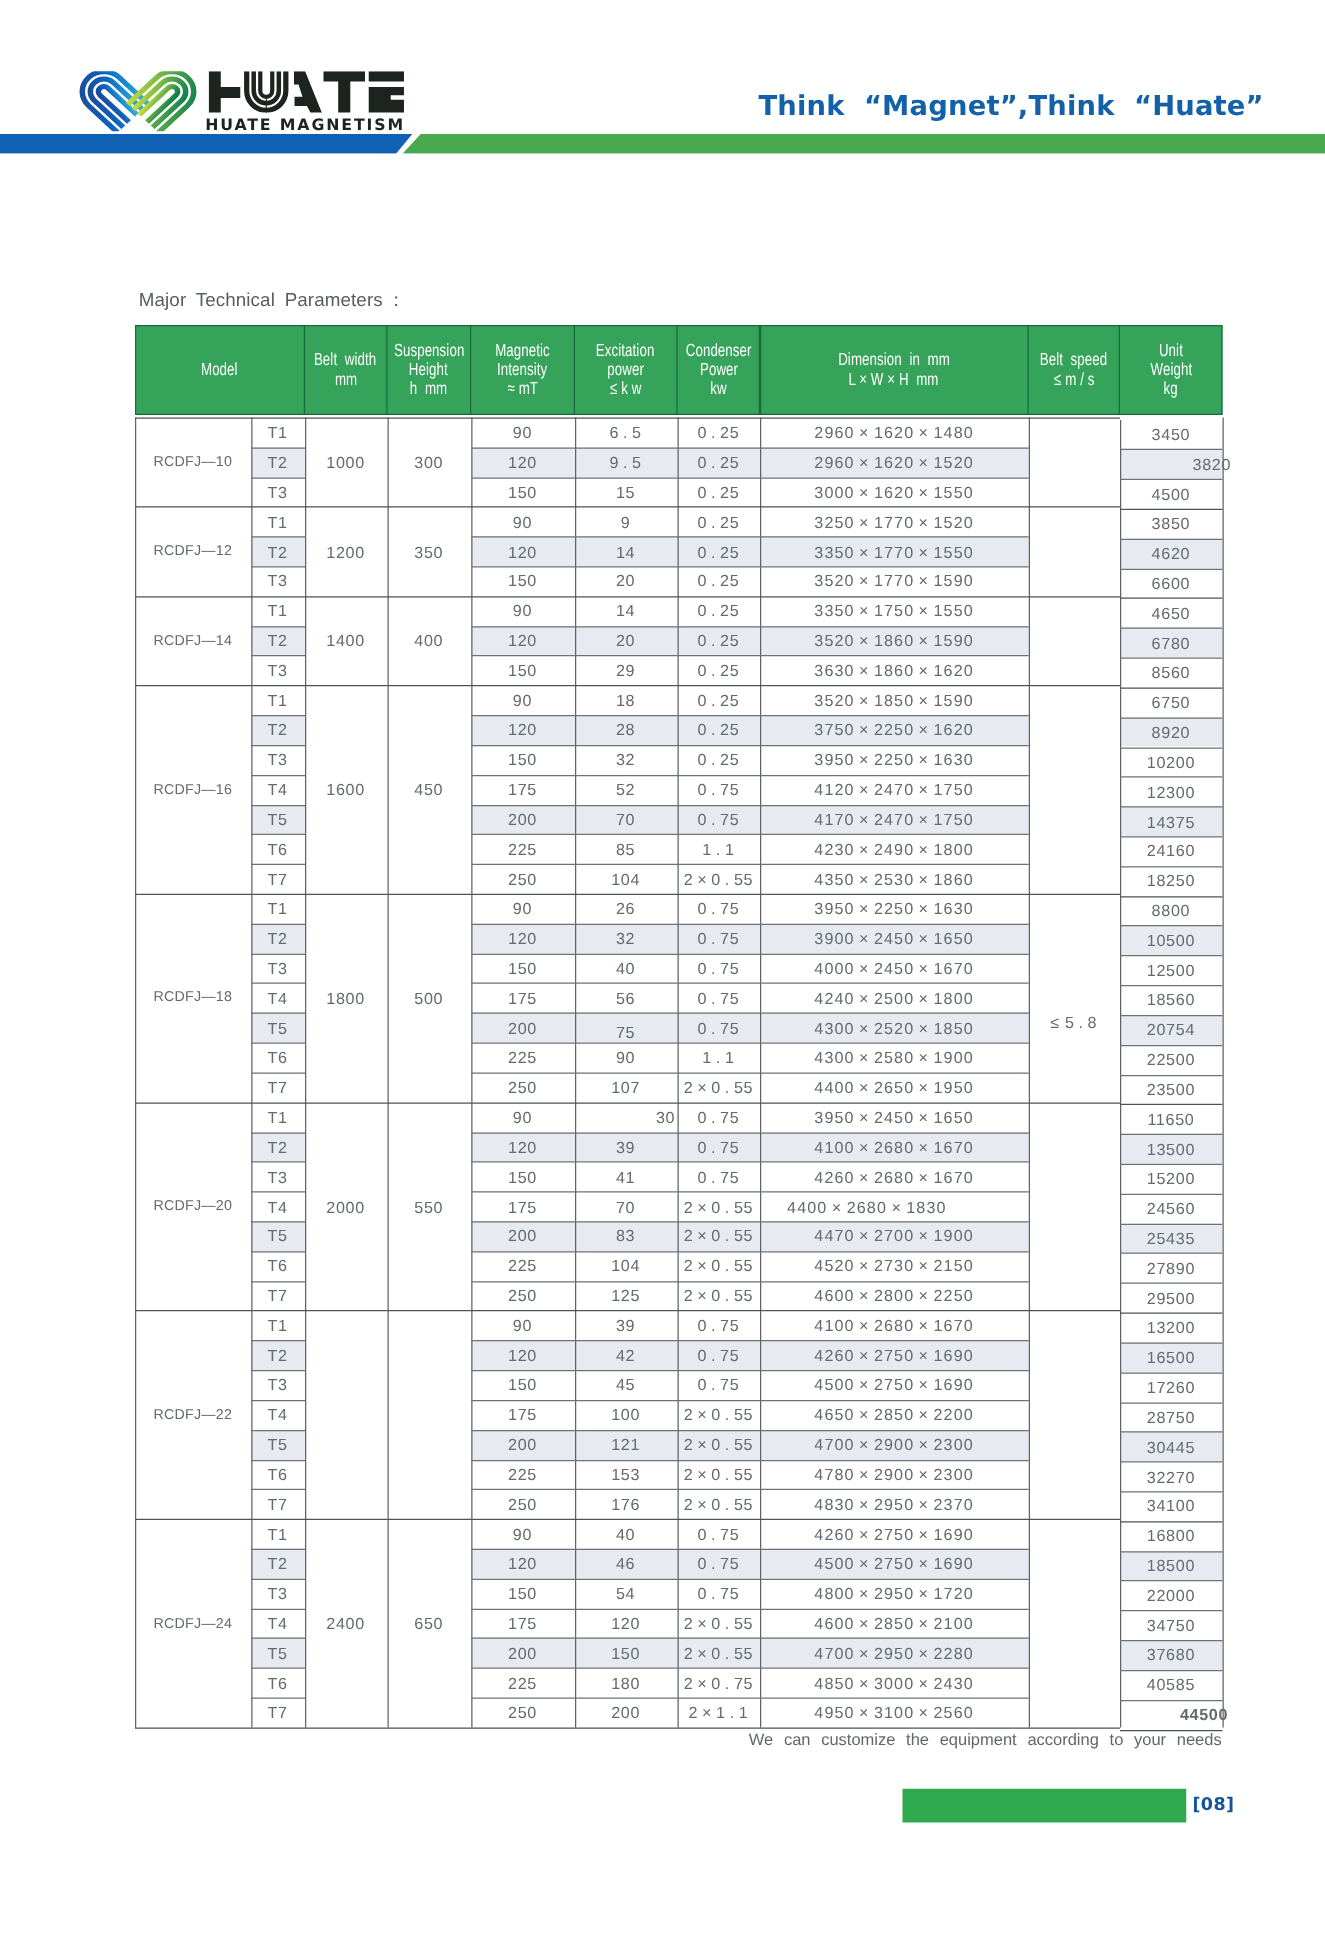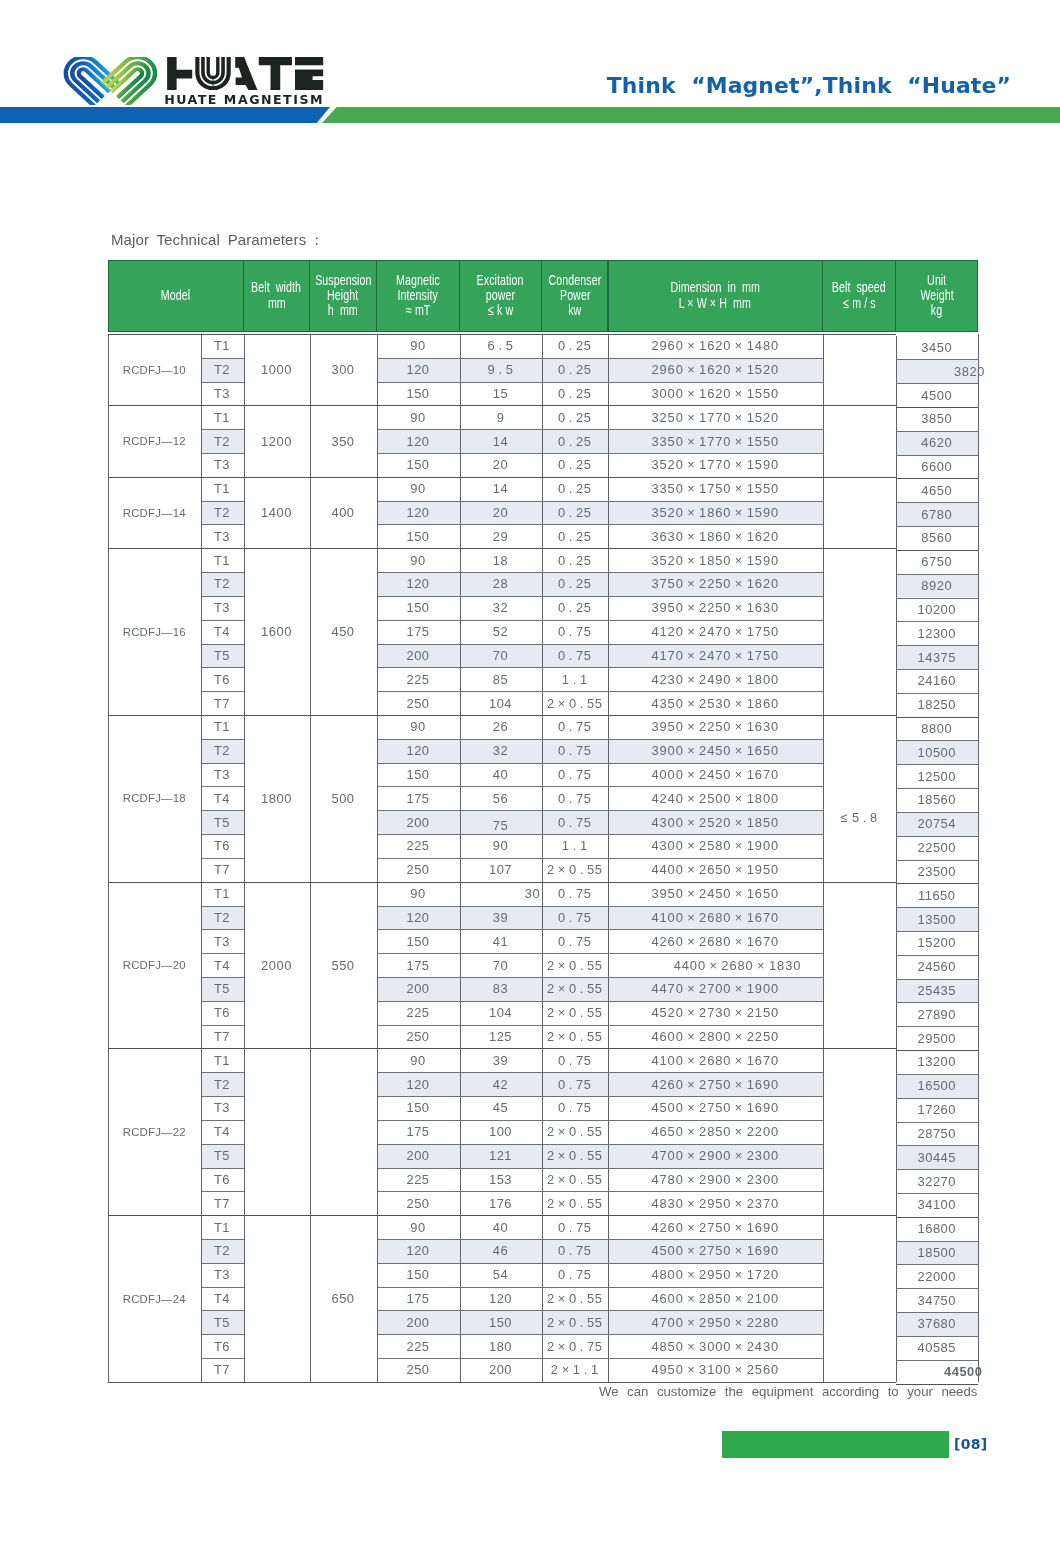--- a/index.html
+++ b/index.html
@@ -477,21 +477,21 @@
   <div class="cell " style="left:92.5px;top:669.855px;width:43px;height:23.8182px;">T3</div>
   <div class="cell " style="left:268.5px;top:669.855px;width:83px;height:23.8182px;">150</div>
   <div class="cell " style="left:351.5px;top:669.855px;width:82px;height:23.8182px;">41</div>
   <div class="cell " style="left:433.5px;top:669.855px;width:66.5px;height:23.8182px;">0 . 75</div>
   <div class="cell dim" style="left:500px;top:669.855px;width:214.5px;height:23.8182px;">4260 × 2680 × 1670</div>
   <div class="cell " style="left:787.5px;top:671.455px;width:82.5px;height:23.8182px;">15200</div>
   <div class="cell " style="left:92.5px;top:693.673px;width:43px;height:23.8182px;">T4</div>
   <div class="cell " style="left:268.5px;top:693.673px;width:83px;height:23.8182px;">175</div>
   <div class="cell " style="left:351.5px;top:693.673px;width:82px;height:23.8182px;">70</div>
   <div class="cell " style="left:433.5px;top:693.673px;width:66.5px;height:23.8182px;">2 × 0 . 55</div>
-  <div class="cell dim" style="left:500px;top:693.673px;width:171px;height:23.8182px;padding-left:44px;">4400 × 2680 × 1830</div>
+  <div class="cell dim" style="left:500px;top:693.673px;width:171px;height:23.8182px;">4400 × 2680 × 1830</div>
   <div class="cell " style="left:787.5px;top:695.273px;width:82.5px;height:23.8182px;">24560</div>
   <div class="cell " style="left:92.5px;top:717.491px;width:43px;height:23.8182px;">T5</div>
   <div class="cell " style="left:268.5px;top:717.491px;width:83px;height:23.8182px;">200</div>
   <div class="cell " style="left:351.5px;top:717.491px;width:82px;height:23.8182px;">83</div>
   <div class="cell " style="left:433.5px;top:717.491px;width:66.5px;height:23.8182px;">2 × 0 . 55</div>
   <div class="cell dim" style="left:500px;top:717.491px;width:214.5px;height:23.8182px;">4470 × 2700 × 1900</div>
   <div class="cell " style="left:787.5px;top:719.091px;width:82.5px;height:23.8182px;">25435</div>
   <div class="cell " style="left:92.5px;top:741.309px;width:43px;height:23.8182px;">T6</div>
   <div class="cell " style="left:268.5px;top:741.309px;width:83px;height:23.8182px;">225</div>
   <div class="cell " style="left:351.5px;top:741.309px;width:82px;height:23.8182px;">104</div>
@@ -541,20 +541,21 @@
   <div class="cell " style="left:433.5px;top:908.036px;width:66.5px;height:23.8182px;">2 × 0 . 55</div>
   <div class="cell dim" style="left:500px;top:908.036px;width:214.5px;height:23.8182px;">4780 × 2900 × 2300</div>
   <div class="cell " style="left:787.5px;top:909.636px;width:82.5px;height:23.8182px;">32270</div>
   <div class="cell " style="left:92.5px;top:931.855px;width:43px;height:23.8182px;">T7</div>
   <div class="cell " style="left:268.5px;top:931.855px;width:83px;height:23.8182px;">250</div>
   <div class="cell " style="left:351.5px;top:931.855px;width:82px;height:23.8182px;">176</div>
   <div class="cell " style="left:433.5px;top:931.855px;width:66.5px;height:23.8182px;">2 × 0 . 55</div>
   <div class="cell dim" style="left:500px;top:931.855px;width:214.5px;height:23.8182px;">4830 × 2950 × 2370</div>
   <div class="cell " style="left:787.5px;top:933.455px;width:82.5px;height:23.8182px;">34100</div>
   <div class="cell model" style="left:0px;top:955.673px;width:92.5px;height:166.727px;">RCDFJ—24</div>
+  <div class="cell " style="left:135.5px;top:955.673px;width:66px;height:166.727px;">2400</div>
   <div class="cell " style="left:201.5px;top:955.673px;width:67px;height:166.727px;">650</div>
   <div class="cell " style="left:92.5px;top:955.673px;width:43px;height:23.8182px;">T1</div>
   <div class="cell " style="left:268.5px;top:955.673px;width:83px;height:23.8182px;">90</div>
   <div class="cell " style="left:351.5px;top:955.673px;width:82px;height:23.8182px;">40</div>
   <div class="cell " style="left:433.5px;top:955.673px;width:66.5px;height:23.8182px;">0 . 75</div>
   <div class="cell dim" style="left:500px;top:955.673px;width:214.5px;height:23.8182px;">4260 × 2750 × 1690</div>
   <div class="cell " style="left:787.5px;top:957.273px;width:82.5px;height:23.8182px;">16800</div>
   <div class="cell " style="left:92.5px;top:979.491px;width:43px;height:23.8182px;">T2</div>
   <div class="cell " style="left:268.5px;top:979.491px;width:83px;height:23.8182px;">120</div>
   <div class="cell " style="left:351.5px;top:979.491px;width:82px;height:23.8182px;">46</div>

